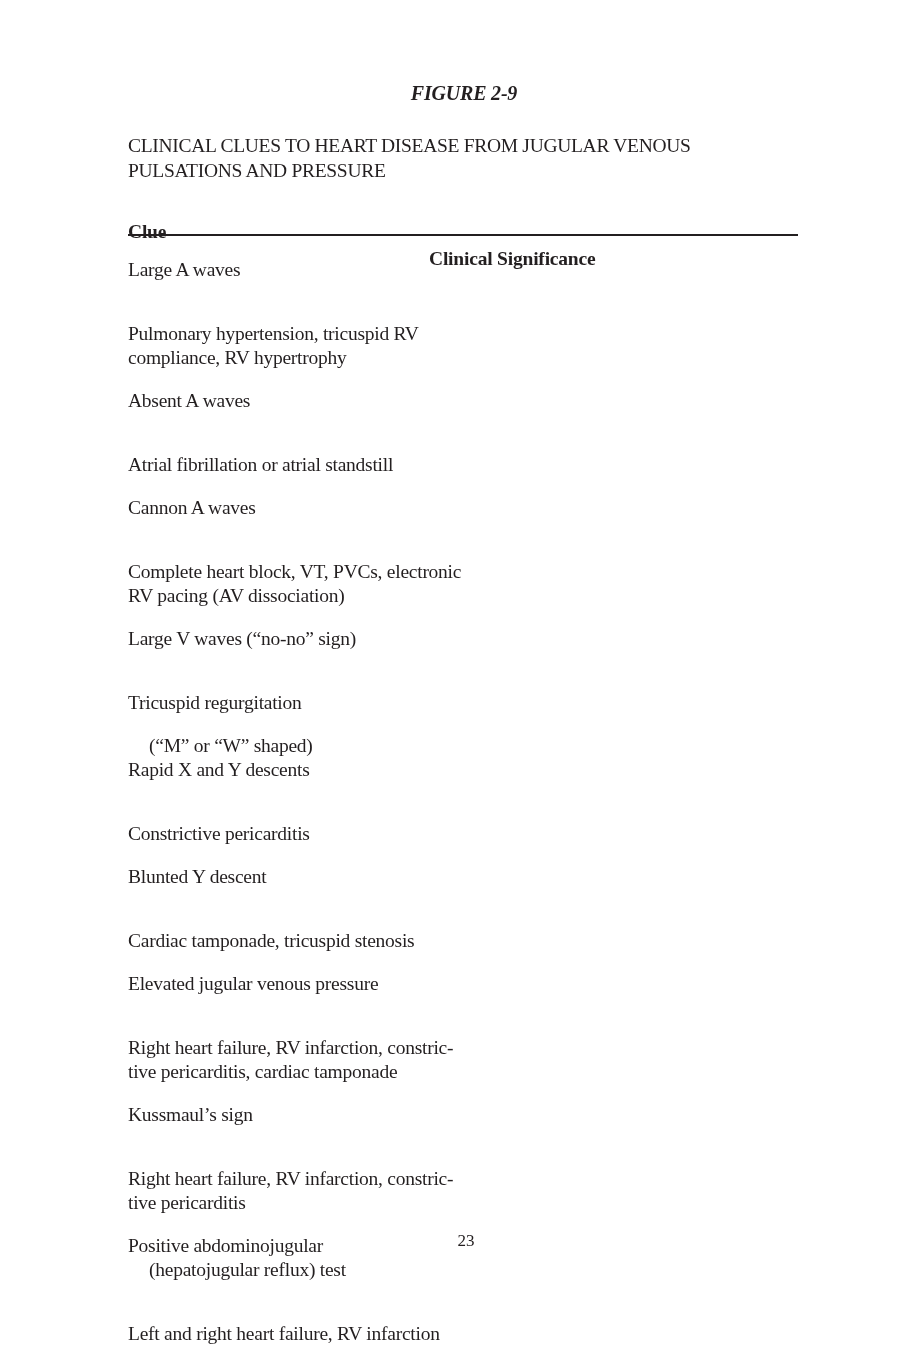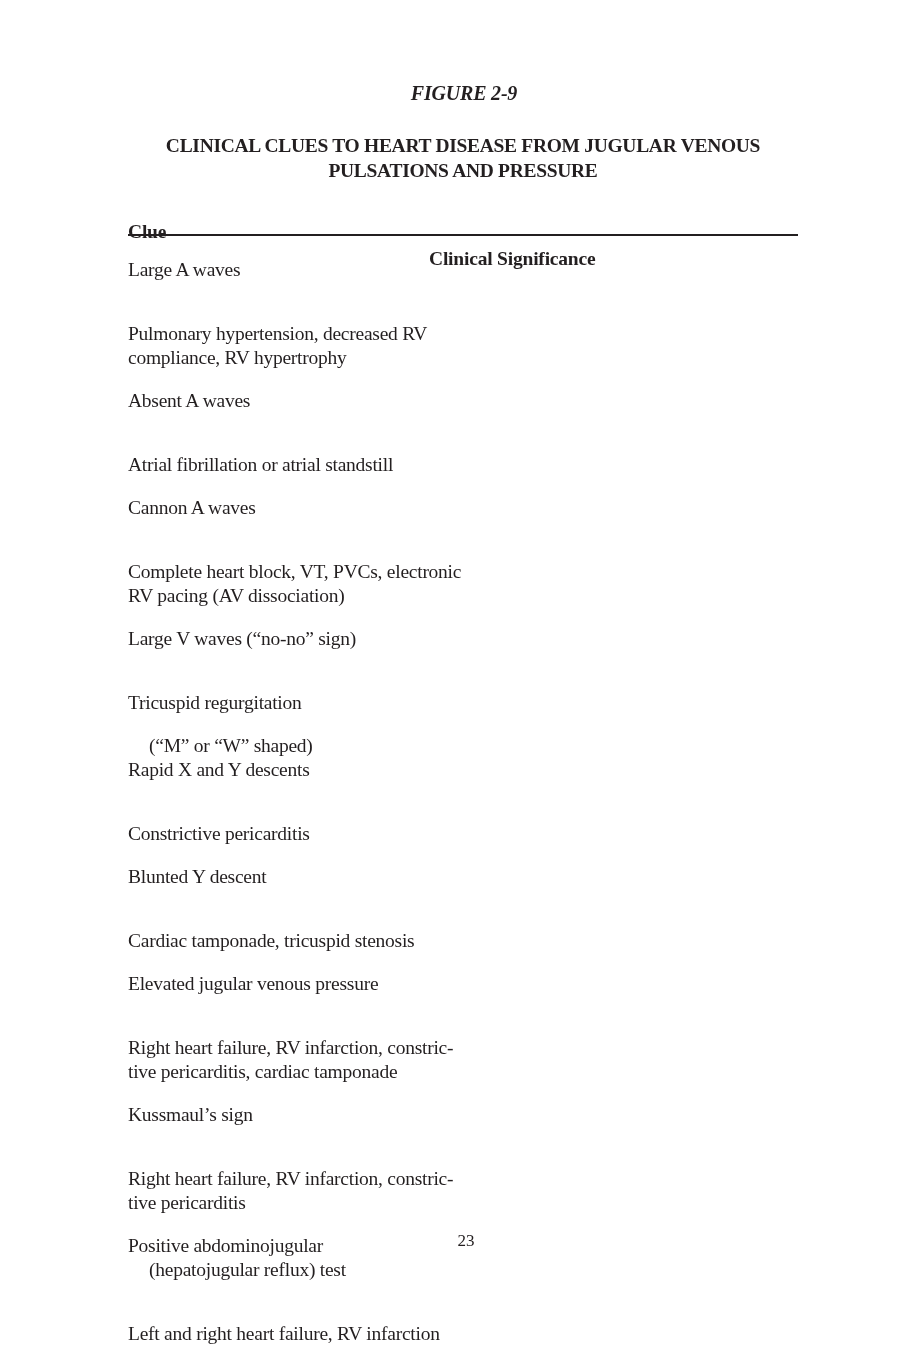--- a/index.html
+++ b/index.html
@@ -1,21 +1,21 @@
 <!DOCTYPE html>
 <html><head>
   <meta charset="utf-8">
   <style>
     html, body { margin: 0; padding: 0; background: #ffffff; }
     body { width: 901px; height: 1351px; position: relative; overflow: hidden;
            font-family: "Liberation Serif", "DejaVu Serif", serif; color: #231f20; }
     .fig-label { position: absolute; top: 82px; left: 0; width: 928px; text-align: center;
                  font-style: italic; font-weight: bold; font-size: 20px; letter-spacing: -0.2px; }
-    .title { position: absolute; top: 133px; left: 128px; width: 670px; text-align: center;
-             font-weight: bold; font-size: 19.5px; line-height: 25px; letter-spacing: -0.3px; }
+    .title { position: absolute; top: 133px; left: 128px; width: 670px; 
+             font-weight: normal; font-size: 19.5px; line-height: 25px; letter-spacing: -0.3px; }
     .table { position: absolute; top: 206px; left: 128px; width: 670px; }
     .hdr { display: flex; font-weight: bold; font-size: 19.5px; height: 28px; line-height: 26px;
            border-bottom: 2.5px solid #231f20; letter-spacing: -0.2px; }
     .c1 { width: 301px; flex: none; margin-top: 13px; }
     .c2 { flex: 1; margin-top: 40px; }
     .rows { padding-top: 9px; }
     .row { display: flex; font-size: 19.5px; line-height: 24px; letter-spacing: -0.25px; margin-bottom: 6px; flex-direction: column; }
     .row .c1 span.l2, .row .c2 span.l2 { display: block; }
     .indent { padding-left: 21px; }
     .page-num { position: absolute; top: 1231px; left: 0; width: 932px; text-align: center; font-size: 17px; }
@@ -32,21 +32,21 @@
 
 <div class="table">
   <div class="hdr">
     <div class="c1">Clue</div>
     <div class="c2">Clinical Significance</div>
   </div>
   <div class="rows">
     <div class="row">
       <div class="c1"><span>Large A waves</span></div>
       <div class="c2">
-          <span class="l2">Pulmonary hypertension, decreased RV</span>
+          <span class="l2">Pulmonary hypertension, tricuspid RV</span>
           <span class="l2">compliance, RV hypertrophy</span>
         </div>
     </div>
     <div class="row">
       <div class="c1"><span>Absent A waves</span></div>
       <div class="c2">
           <span class="l2">Atrial fibrillation or atrial standstill</span>
         </div>
     </div>
     <div class="row">

